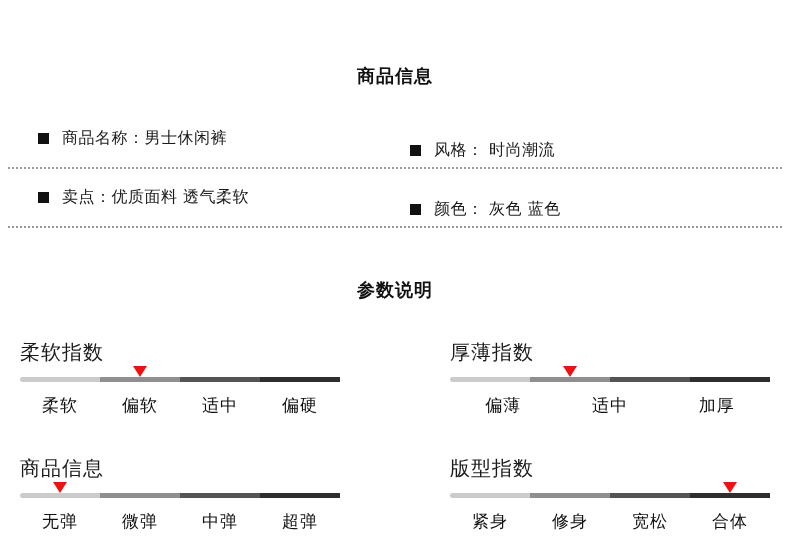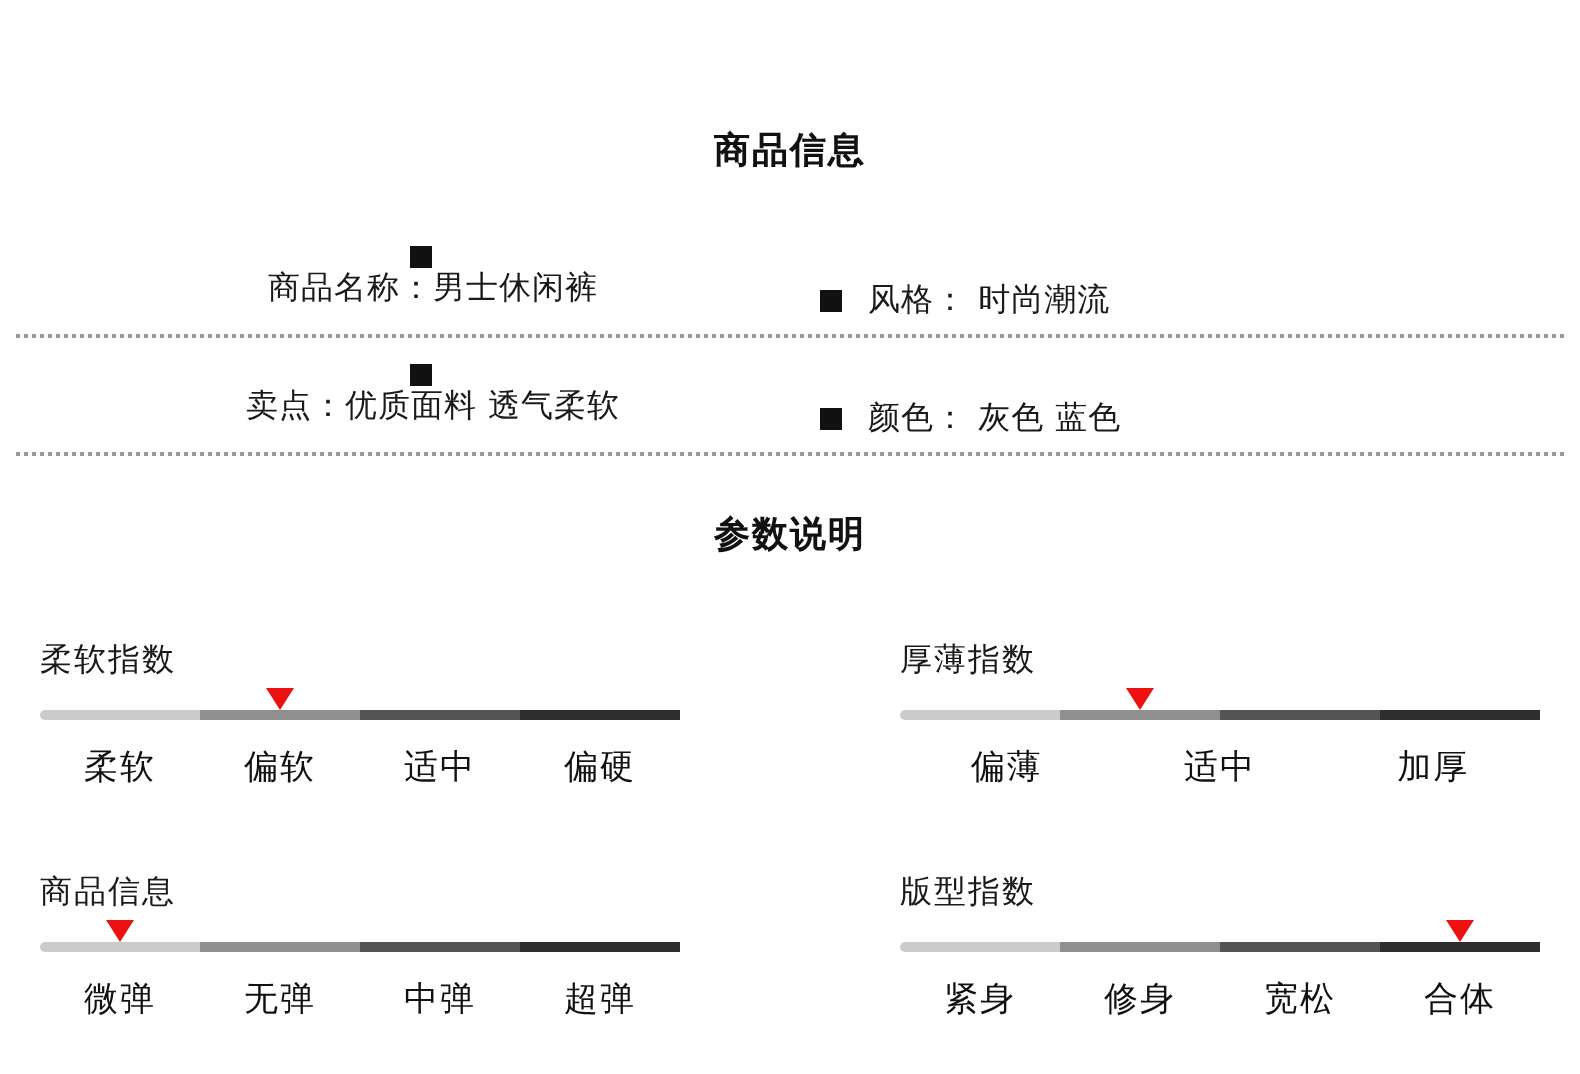--- a/index.html
+++ b/index.html
@@ -12,58 +12,58 @@
   }
   .section-title {
     text-align: center;
     font-size: 18px;
     font-weight: bold;
     line-height: 24px;
     letter-spacing: 1px;
     color: #111;
   }
   .title-product { padding-top: 64px; }
-  .title-params  { margin-top: 28px; }
+  .title-params  { margin-top: 50px; }
 
   
   .info-grid { margin: 22px 8px 0 8px; }
   .info-row {
     display: flex;
     height: 57px;
     align-items: center;
     border-bottom: 2px dotted #9a9a9a;
   }
   .info-cell {
     width: 50%;
     display: flex;
     align-items: center;
     font-size: 16px;
     letter-spacing: 0.5px;
     white-space: pre;
   }
-  .info-cell.left  { padding-left: 30px; box-sizing: border-box; flex-direction: column; }
+  .info-cell.left  { padding-left: 30px; box-sizing: border-box; }
   .info-cell.right { padding-left: 15px; box-sizing: border-box; margin-top: 24px; }
   .bullet {
     display: inline-block;
     width: 11px; height: 11px;
     background: #111111;
     margin-right: 13px;
     flex: 0 0 auto;
   }
 
   
   .scales-grid {
     display: grid;
     grid-template-columns: 320px 320px;
     column-gap: 110px;
     padding-left: 20px;
     margin-top: 40px;
   }
   .scale { margin-bottom: 41px; }
-  .scale-title { font-size: 16px; line-height: 20px; letter-spacing: 1px; }
+  .scale-title { font-size: 20px; line-height: 20px; letter-spacing: 1px; }
   .scale-bar {
     position: relative;
     margin-top: 15px;
     height: 5px;
     display: flex;
     border-radius: 3px;
   }
   .segment { flex: 1; height: 5px; }
   .segment:first-child { border-radius: 3px 0 0 3px; }
   .segment:last-child  { border-radius: 0 3px 3px 0; }
@@ -153,22 +153,22 @@
   <div class="scale">
     <div class="scale-title">商品信息</div>
     <div class="scale-bar">
           <div class="segment" style="background: rgb(203, 203, 203);"></div>
           <div class="segment" style="background: rgb(143, 143, 143);"></div>
           <div class="segment" style="background: rgb(84, 84, 84);"></div>
           <div class="segment" style="background: rgb(46, 46, 46);"></div>
           <div class="marker" style="left: 12.5%; border-top-color: rgb(238, 17, 17);"></div>
         </div>
     <div class="scale-labels">
+          <span>无弹</span>
           <span>微弹</span>
-          <span>无弹</span>
           <span>中弹</span>
           <span>超弹</span>
         </div>
   </div>
 
   <div class="scale">
     <div class="scale-title">版型指数</div>
     <div class="scale-bar">
           <div class="segment" style="background: rgb(203, 203, 203);"></div>
           <div class="segment" style="background: rgb(143, 143, 143);"></div>

